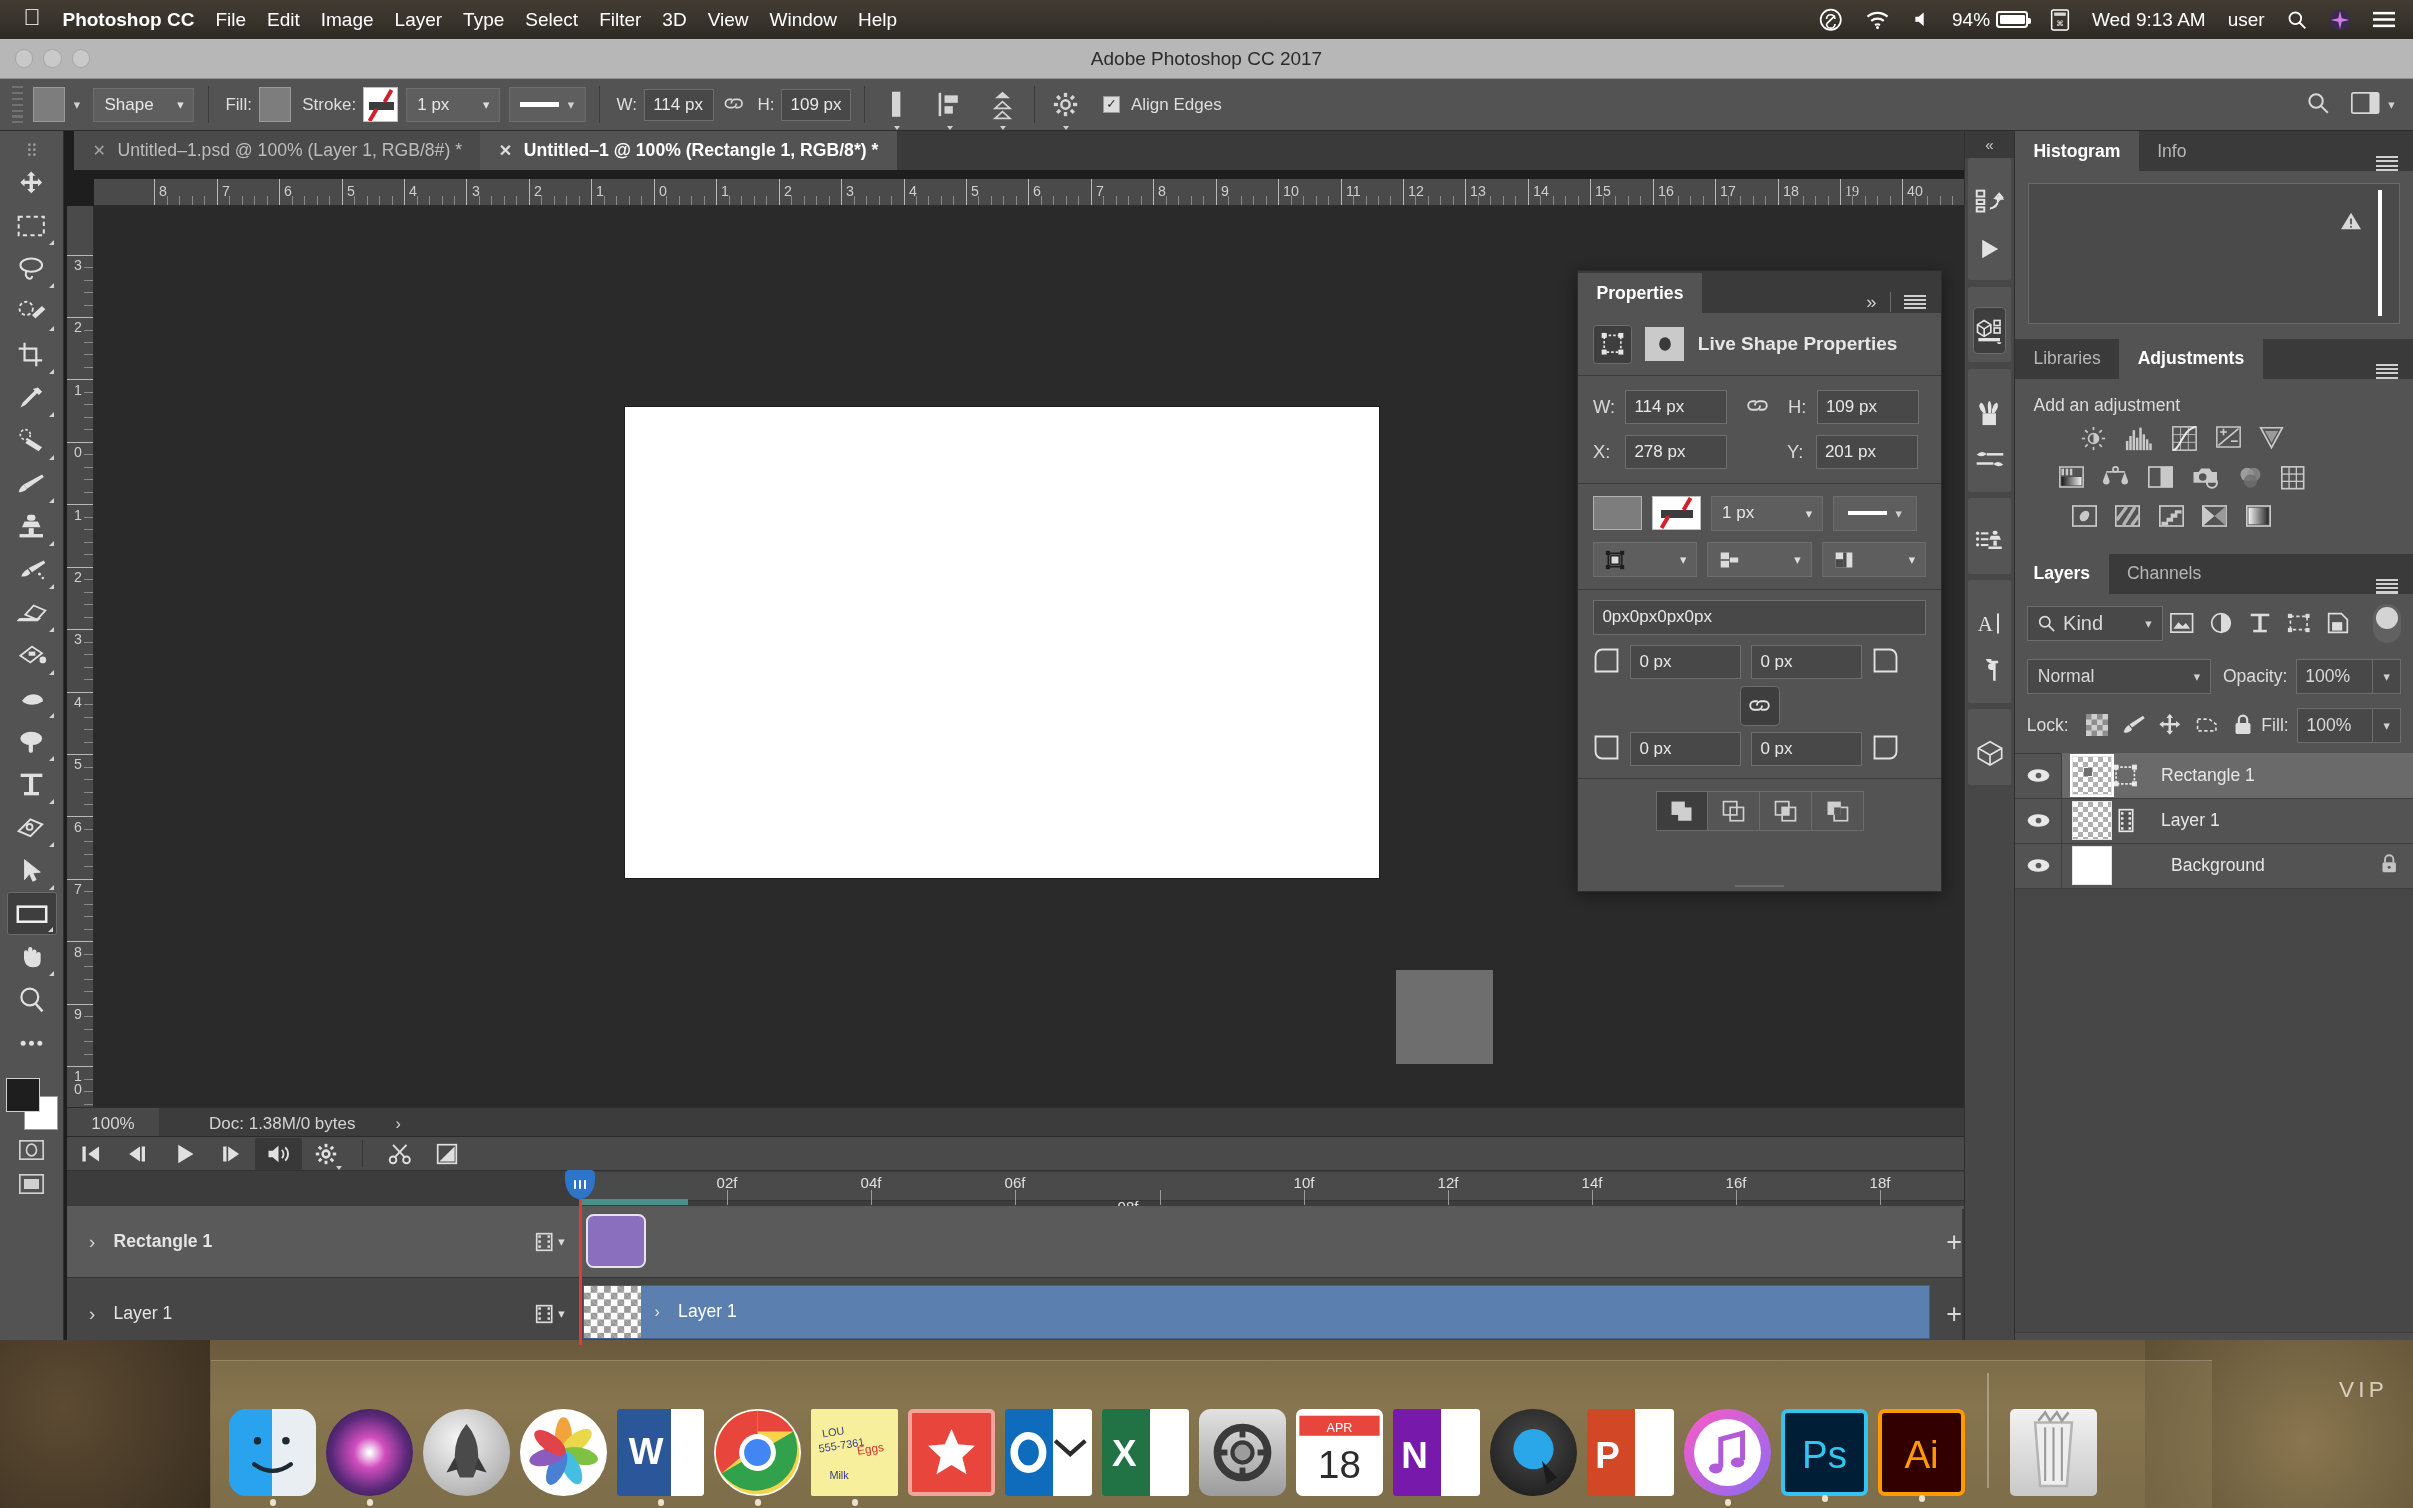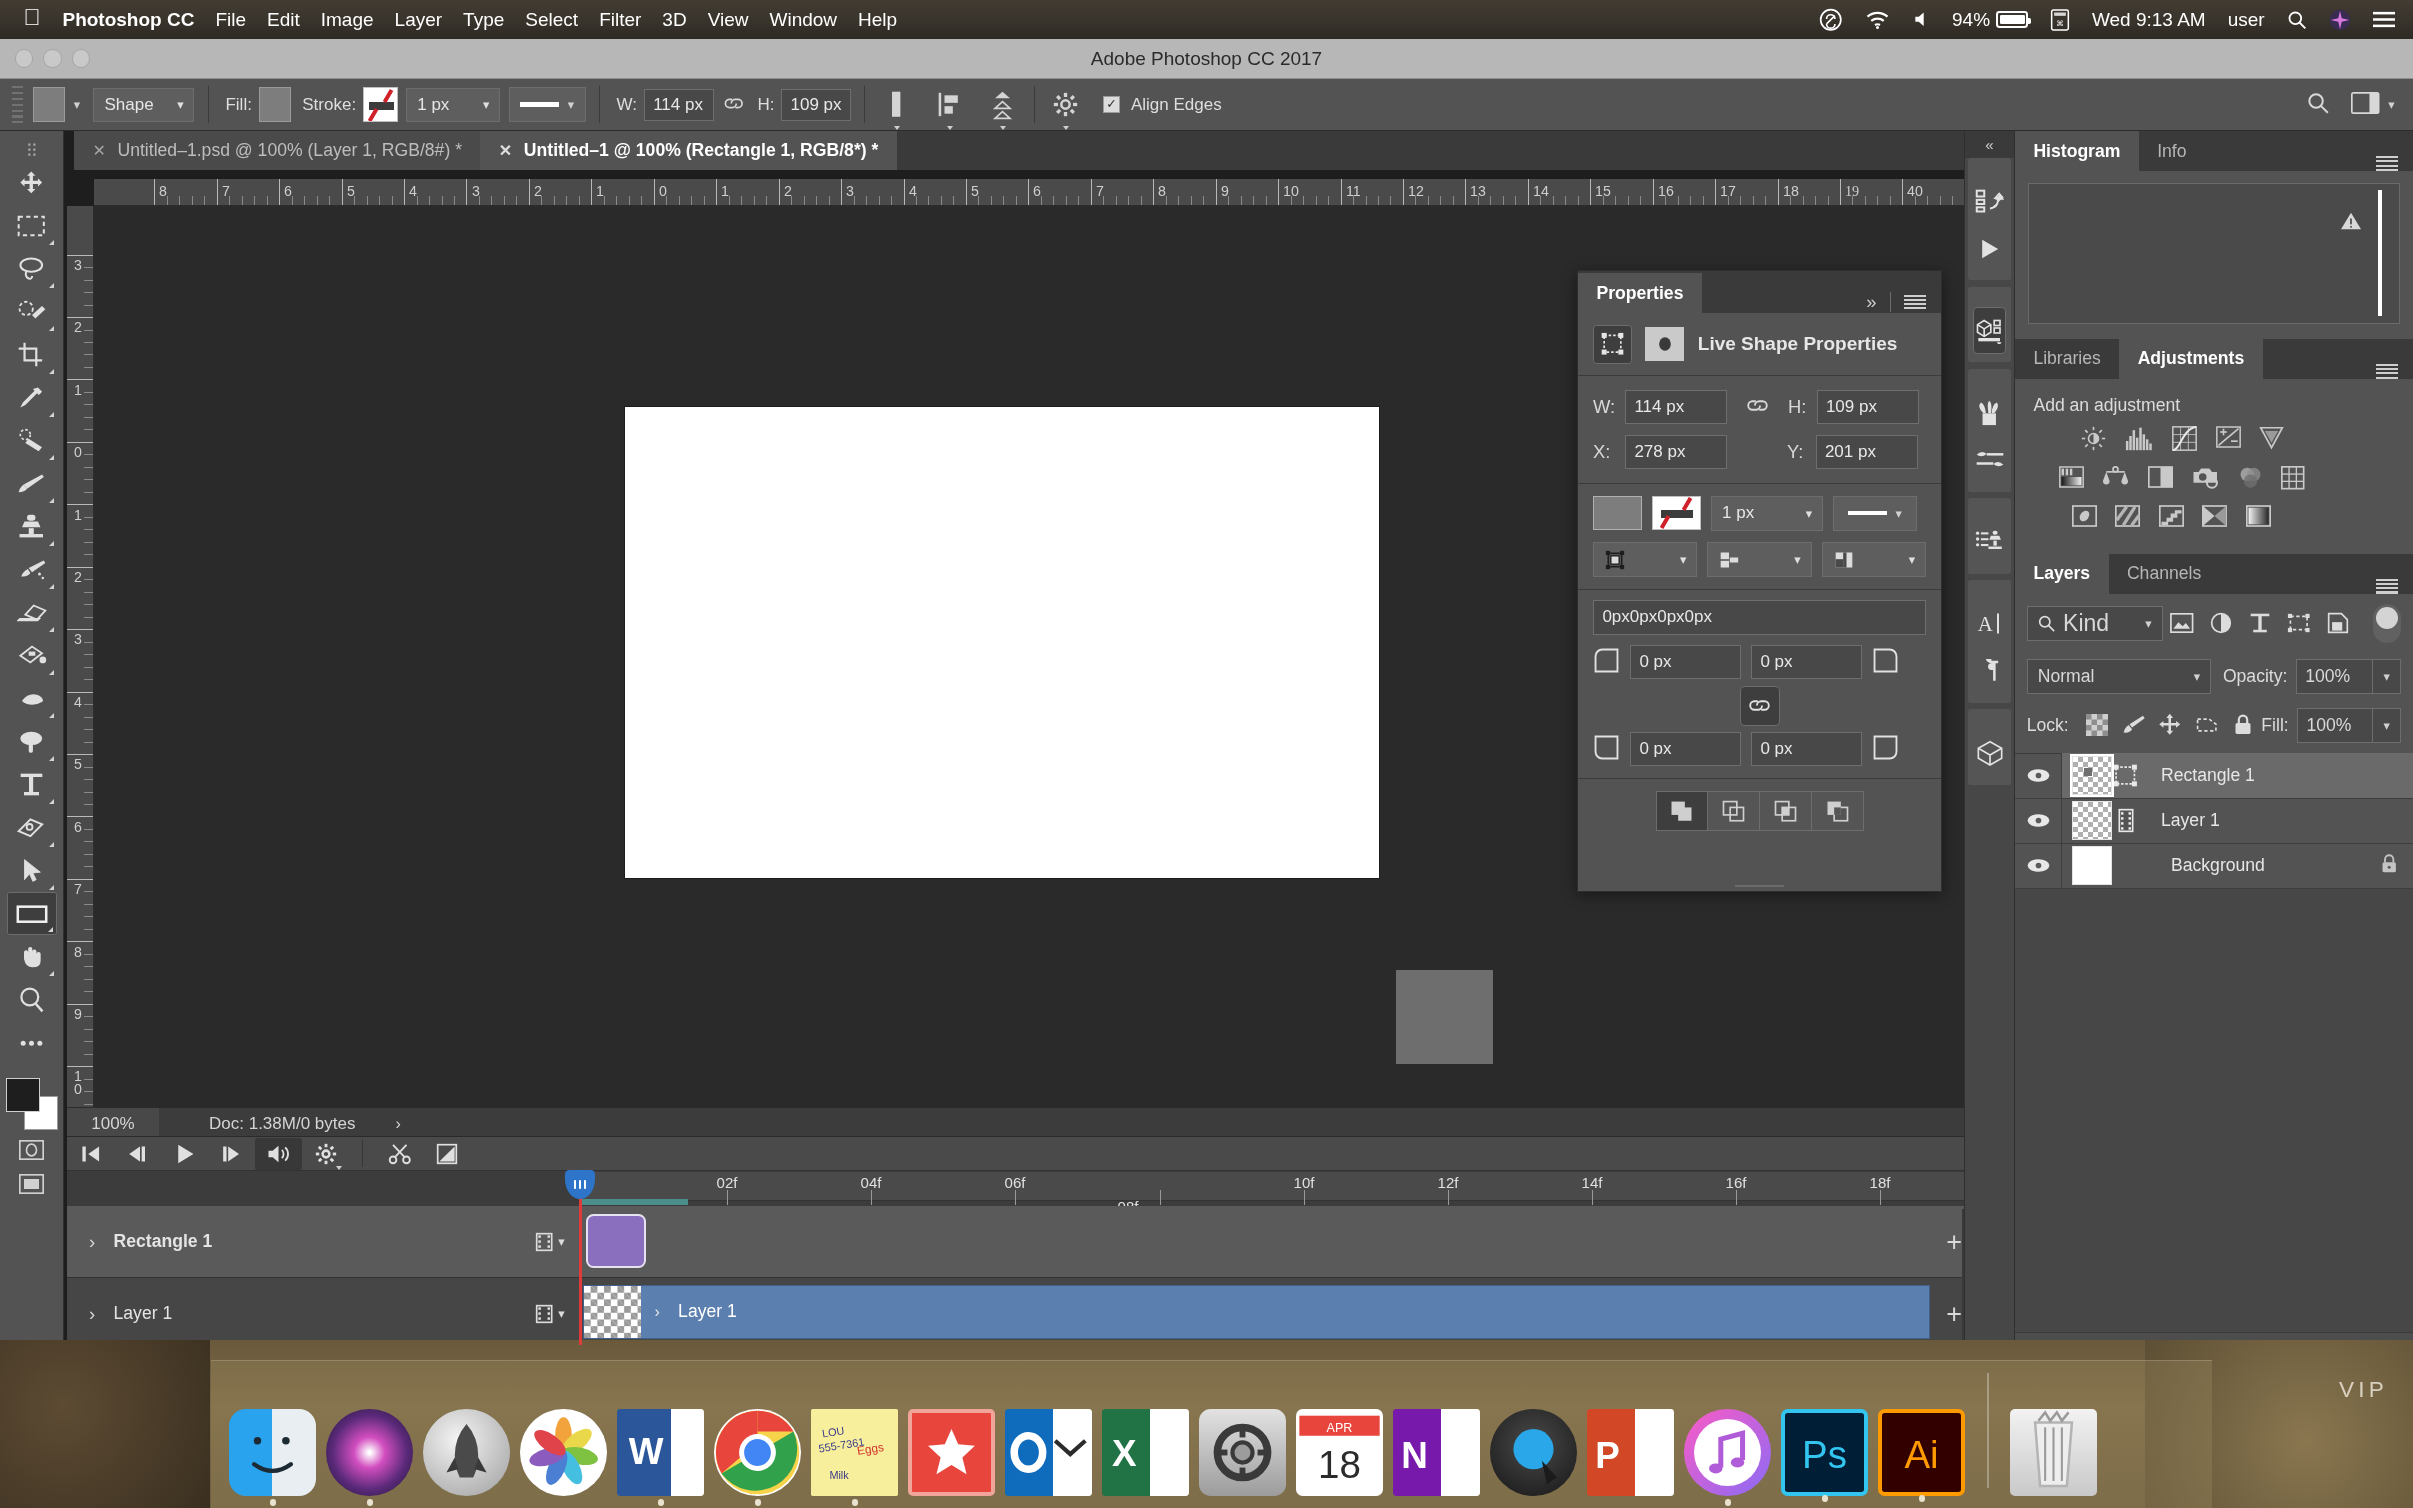--- a/index.html
+++ b/index.html
@@ -193,21 +193,21 @@
   .histbox{ height:141px; background:#4a4a4a; border:0.8px solid #6a6a6a; position:relative;}
   .histwarn{position:absolute;right:37px;top:27px;}
   .histline{position:absolute;right:17px;top:6.7px;bottom:6.7px;width:3.4px;background:#fff;}
 
   .adjgrid{ padding:5px 0 11.7px 0; }
   .adjlabel{ font-size:17.6px; color:#dcdcdc; padding:11.7px 0 10px 18.4px;}
   .adjrow{ display:flex; gap:18.4px; padding-left:65px; margin-bottom:15px;}
   .adjrow svg{display:block;}
 
   .lfilter{display:flex;align-items:center;gap:0;padding:10px 11.7px;background:#535353;}
-  .kindsel{background:#484848;border:0.8px solid #6d6d6d;height:35px;display:flex;align-items:center;gap:8.4px;padding:0 10px;font-size:23px;min-width:136px;}
+  .kindsel{background:#484848;border:0.8px solid #6d6d6d;height:35px;display:flex;align-items:center;gap:8.4px;padding:0 10px;font-size:20px;min-width:136px;}
   .ficon{width:39px;height:35px;display:flex;align-items:center;justify-content:center;}
   .toggle{margin-left:auto;width:28.5px;height:39px;background:#616161;border-radius:14.2px;position:relative;}
   .toggle i{position:absolute;left:3.4px;top:3.4px;width:22px;height:22px;background:#d4d4d4;border-radius:50%;display:block;}
 
   .blendrow{display:flex;align-items:center;padding:6.7px 11.7px 6.7px 11.7px;background:#535353;gap:0;}
   .blendsel{background:#484848;border:0.8px solid #6d6d6d;height:35px;flex:1;display:flex;align-items:center;justify-content:space-between;padding:0 10px;font-size:17.6px;}
   .opl{font-size:17.6px;margin:0 8.4px 0 11.7px;color:#dcdcdc;}
   .opv{background:#484848;border:0.8px solid #6d6d6d;height:35px;width:77px;display:flex;align-items:center;padding-left:8.4px;font-size:17.6px;}
   .opc{background:#484848;border:0.8px solid #6d6d6d;border-left:none;height:35px;width:28.5px;display:flex;align-items:center;justify-content:center;font-size:12.6px;}
 

